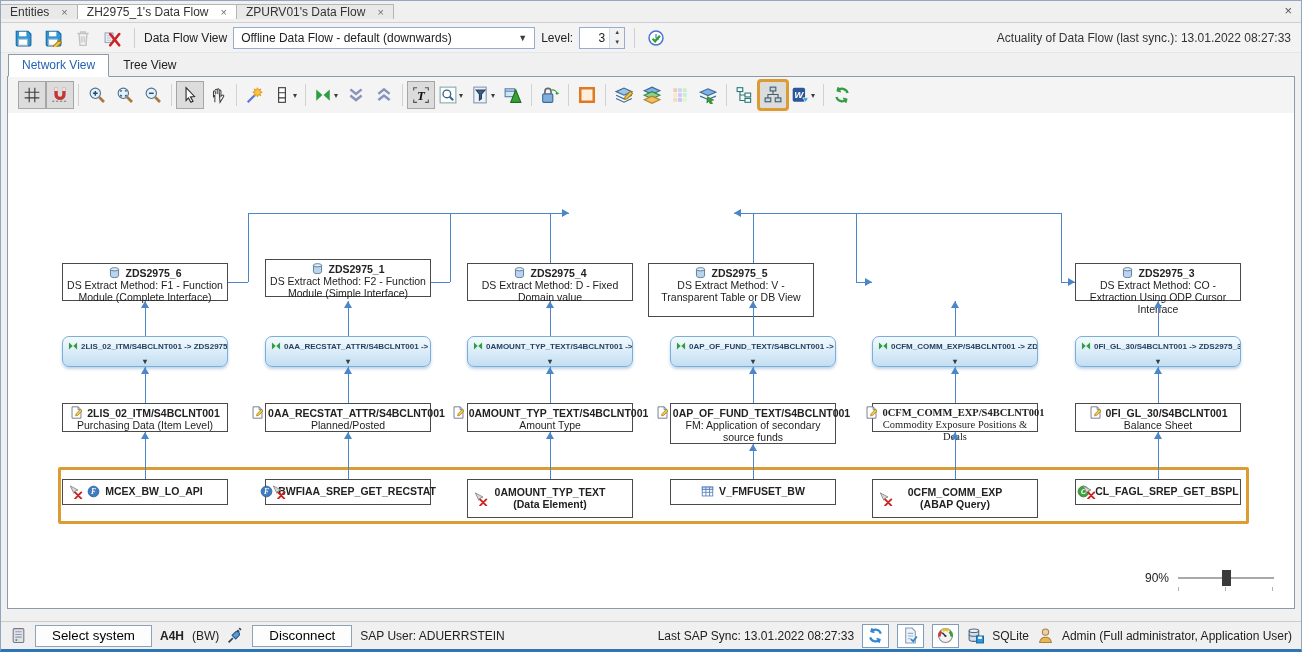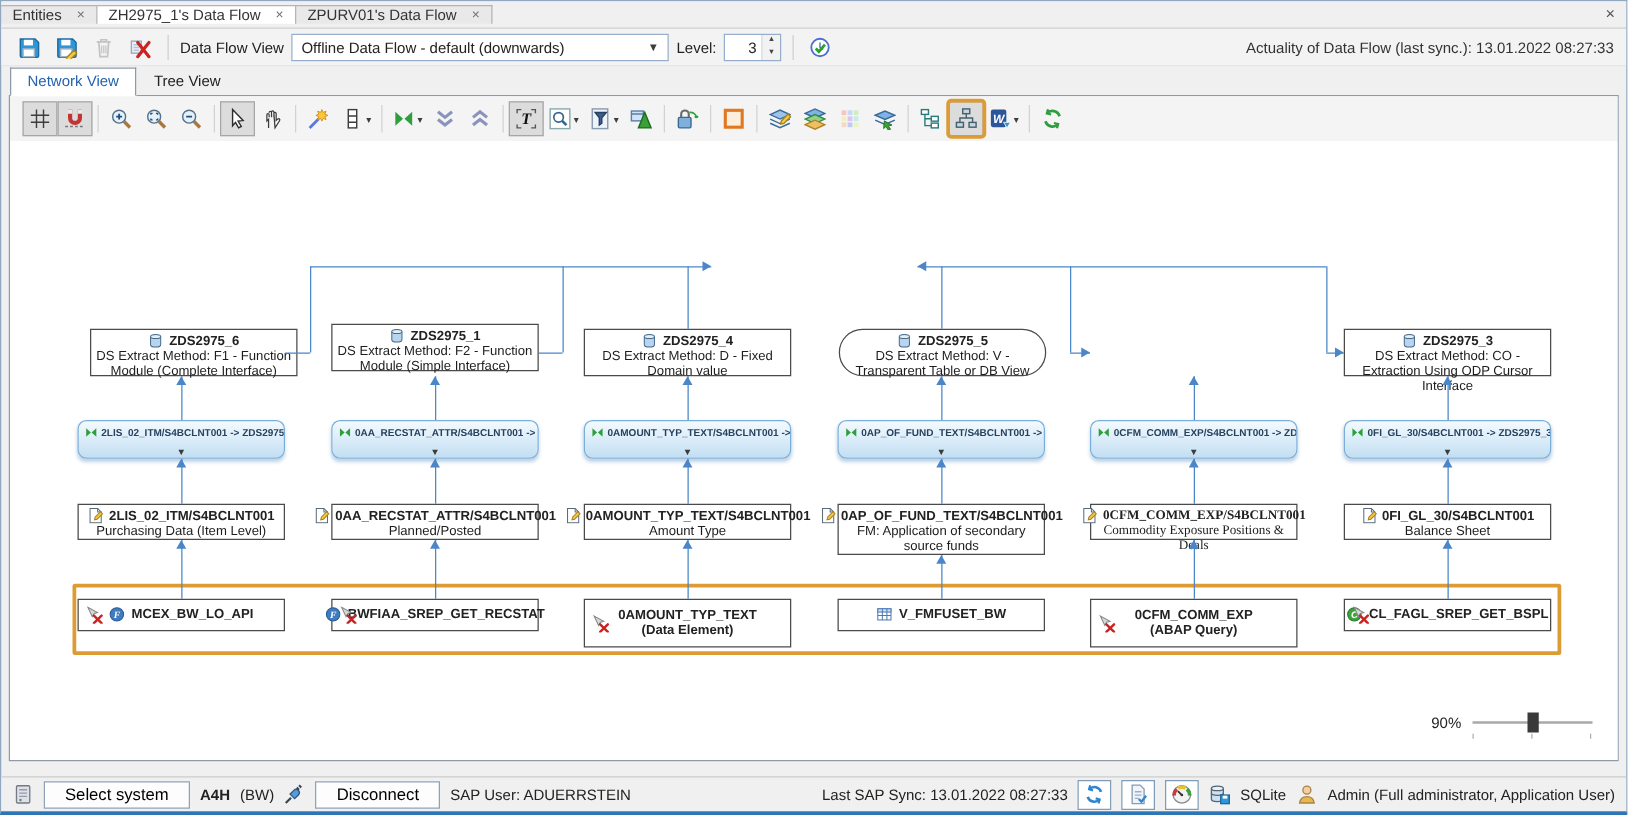--- a/index.html
+++ b/index.html
@@ -425,21 +425,21 @@
       <div class="zoomctl">
         <span>90%</span>
         <div class="ztrack">
           <div class="rail"></div>
           <div class="tick" style="left:0"></div>
           <div class="tick" style="left:47px"></div>
           <div class="tick" style="left:94px"></div>
           <div class="zhandle"></div>
         </div>
       </div>
-    <div class="nbox" style="left: 54px; top: 150px; width: 166px; height: 38px; margin-left: 10px;">
+    <div class="nbox" style="left: 54px; top: 150px; width: 166px; height: 38px;">
           <div class="ttl">
             <i class="ic">
               <svg viewBox="0 0 16 16">
                 <path d="M3 4v8c0 1.4 2.2 2.3 5 2.3s5-.9 5-2.3V4" fill="#b8d4ee" stroke="#456a8a"></path>
                 <ellipse cx="8" cy="4" rx="5" ry="2" fill="#e2eef8" stroke="#456a8a"></ellipse>
               </svg>
             </i>
             <span>ZDS2975_6</span>
           </div>
           <div class="desc">DS Extract Method: F1 - Function Module (Complete Interface)</div>
@@ -588,21 +588,21 @@
               <path d="M7 8.5l7 7M14 8.5l-7 7" stroke="#c22" stroke-width="2.2" stroke-linecap="round"></path>
             </svg>
           </i>
           <div class="mid">
             <div class="lines">
               <div>0AMOUNT_TYP_TEXT</div>
               <div>(Data Element)</div>
             </div>
           </div>
         </div>
-        <div class="nbox" style="left: 663px; top: 150px; width: 166px; height: 38px; border-radius: 19px;">
+        <div class="nbox" style="left: 640px; top: 150px; width: 166px; height: 54px;">
           <div class="ttl">
             <i class="ic">
               <svg viewBox="0 0 16 16">
                 <path d="M3 4v8c0 1.4 2.2 2.3 5 2.3s5-.9 5-2.3V4" fill="#b8d4ee" stroke="#456a8a"></path>
                 <ellipse cx="8" cy="4" rx="5" ry="2" fill="#e2eef8" stroke="#456a8a"></ellipse>
               </svg>
             </i>
             <span>ZDS2975_5</span>
           </div>
           <div class="desc">DS Extract Method: V - Transparent Table or DB View</div>

